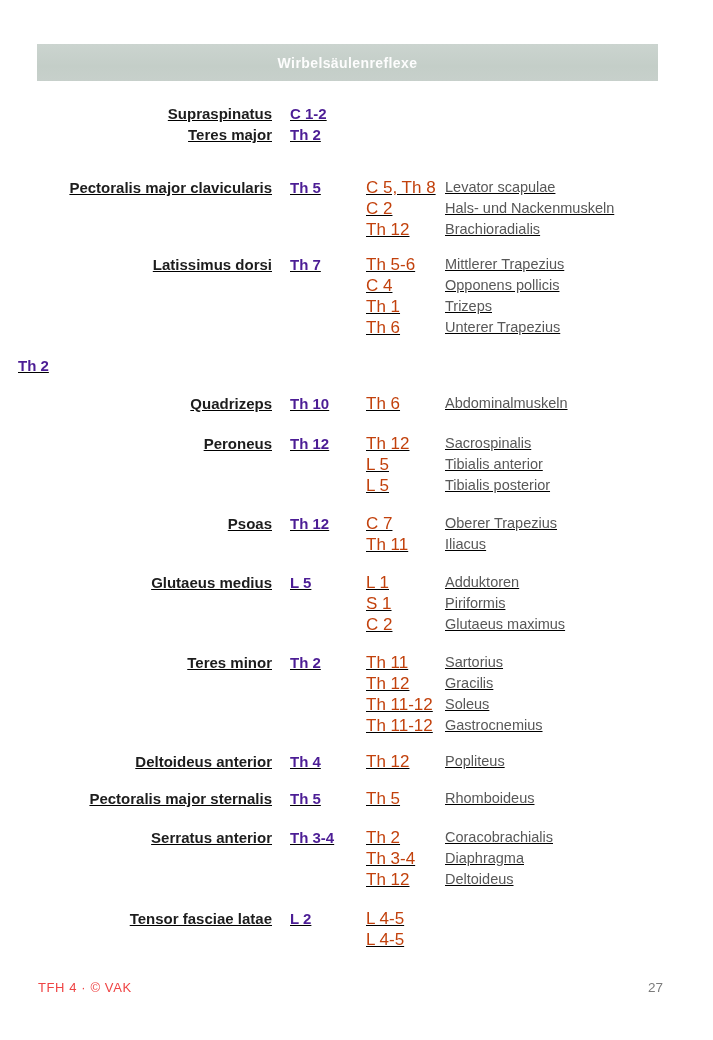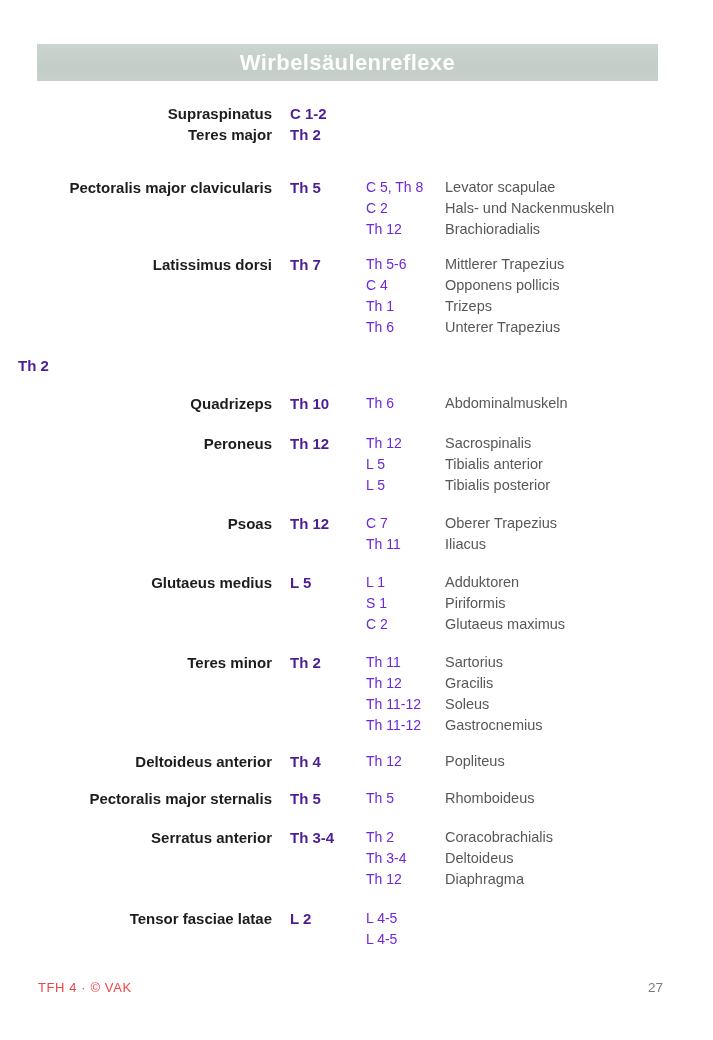--- a/index.html
+++ b/index.html
@@ -10,35 +10,35 @@
     position:relative;
     overflow:hidden;
   }
   .titlebar {
     position:absolute; left:37px; top:44px;
     width:621px; height:37px;
     background:linear-gradient(180deg,#cbd4cf 0%,#c4cec8 60%,#c7d0cb 100%);
     display:flex; align-items:center; justify-content:center;
   }
   .titlebar .title-text {
-    color:#fdfdfd; font-weight:bold; font-size:22px; letter-spacing:.4px;
-  }
-  .content { position:absolute; top:81px; left:0; width:713px; }
+    color:#fdfdfd; font-weight:bold; font-size:14px; letter-spacing:.4px;
+  }
+  .content { position:absolute; top:81px; left:0; width:713px;text-decoration:underline; }
   .group { display:flex; line-height:21px; }
   .c1 {
     width:272px; text-align:right;
     font-weight:bold; color:#1d1d1d; font-size:15px;
     white-space:nowrap;
   }
   .c2 {
     width:94px; padding-left:18px; box-sizing:border-box;
     font-weight:bold; color:#4c1d95; font-size:15px;
     white-space:nowrap;
   }
-  .c3 { width:79px; font-size:14px; color:#6d28d9; }
+  .c3 { width:79px; font-size:17px; color:#c2410c; }
   .c4 { flex:1; font-size:14.5px; color:#585858; }
   .c3 .ln, .c4 .ln { height:21px; white-space:nowrap; }
   .g0 {margin-top:22px} .g1 {margin-top:0}  .g2 {margin-top:32px}
   .g3 {margin-top:14px} .g4 {margin-top:17px} .g5 {margin-top:17px}
   .g6 {margin-top:19px} .g7 {margin-top:17px} .g8 {margin-top:17px}
   .g9 {margin-top:17px} .g10{margin-top:15px} .g11{margin-top:16px}
   .g12{margin-top:18px} .g13{margin-top:18px}
   .footer-left {
     position:absolute; left:38px; top:980px;
     font-size:13px; color:#ef4444; letter-spacing:.6px; white-space:nowrap;
@@ -205,22 +205,22 @@
   <div class="group g12">
     <div class="c1">Serratus anterior</div>
     <div class="c2">Th 3-4</div>
     <div class="c3">
       <div class="ln">Th 2</div>
       <div class="ln">Th 3-4</div>
       <div class="ln">Th 12</div>
     </div>
     <div class="c4">
       <div class="ln">Coracobrachialis</div>
+      <div class="ln">Diaphragma</div>
       <div class="ln">Deltoideus</div>
-      <div class="ln">Diaphragma</div>
     </div>
   </div>
 
   <div class="group g13">
     <div class="c1">Tensor fasciae latae</div>
     <div class="c2">L 2</div>
     <div class="c3">
       <div class="ln">L 4-5</div>
       <div class="ln">L 4-5</div>
     </div>

